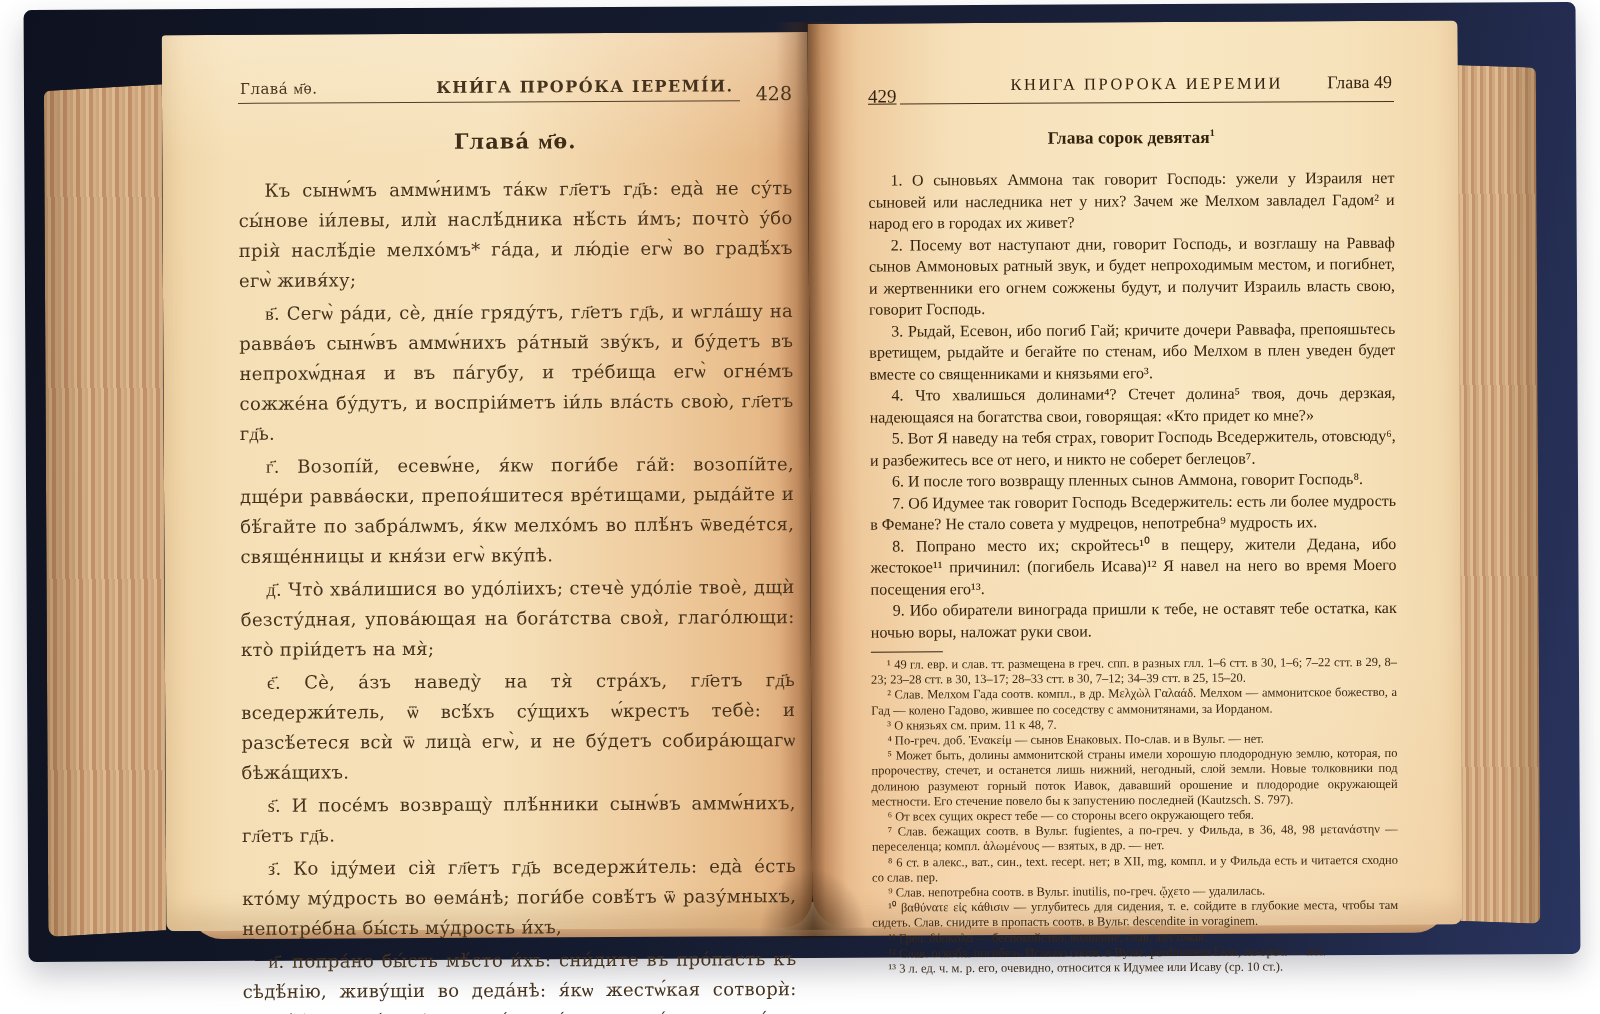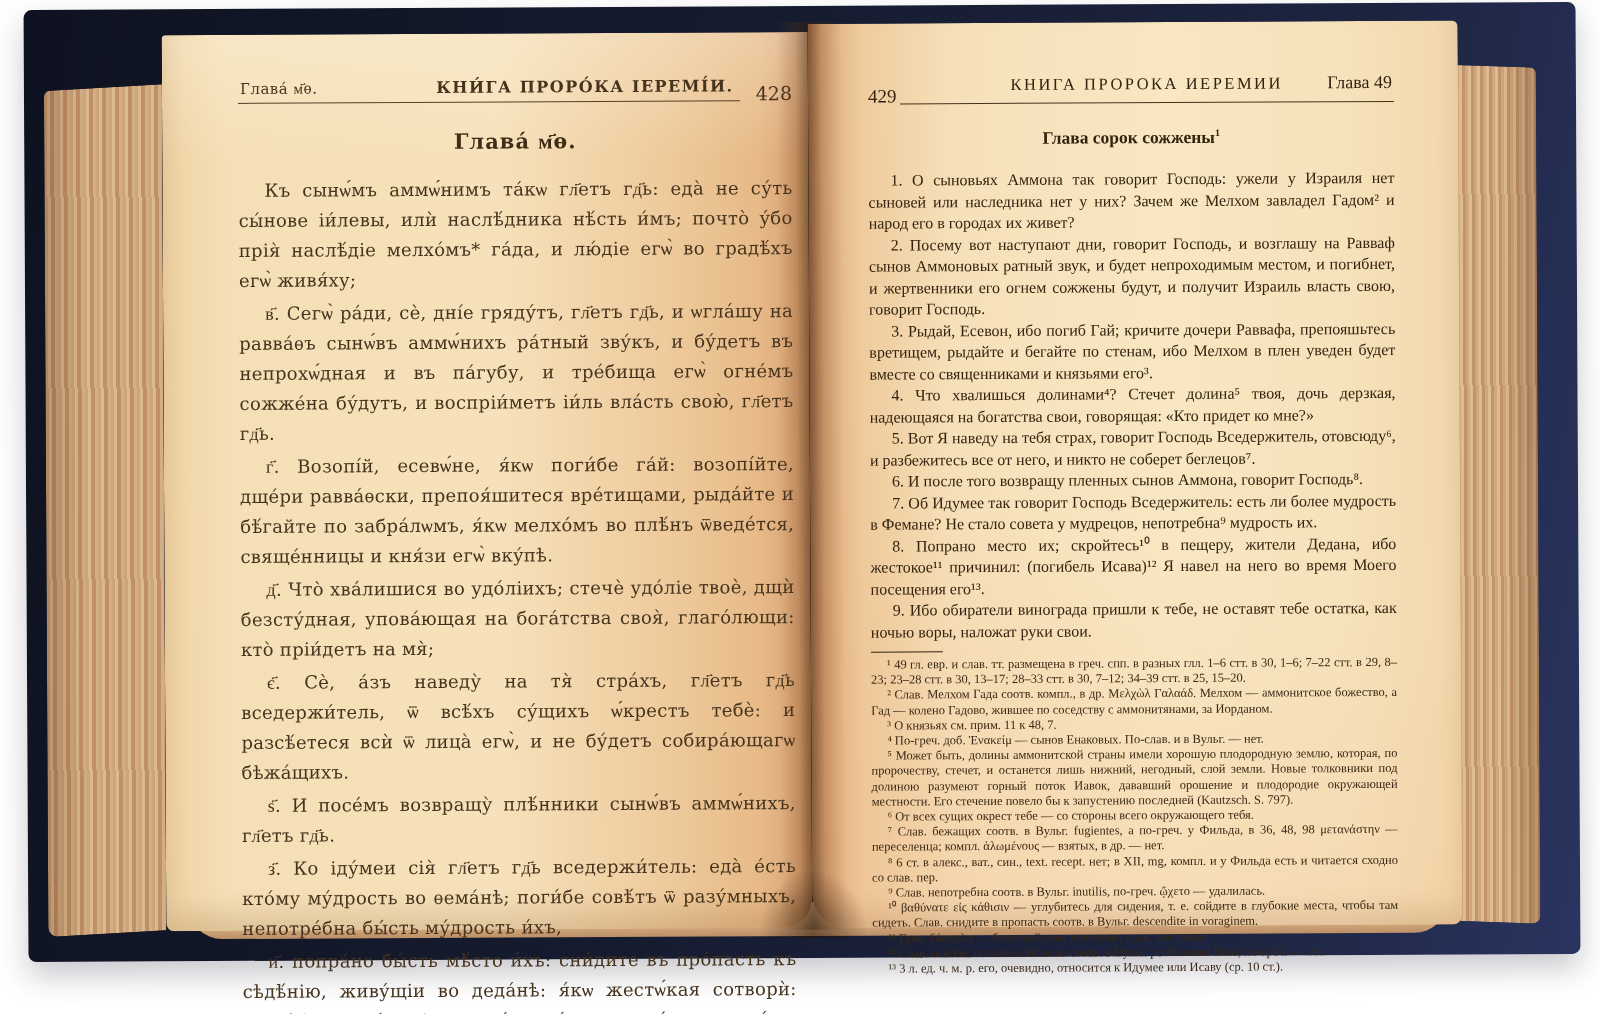--- a/index.html
+++ b/index.html
@@ -74,21 +74,21 @@
   }
   .head-row{display:flex;align-items:flex-end;}
   .lh-wrap{
     flex:1;display:flex;justify-content:space-between;align-items:flex-end;
     border-bottom:1.6px solid #54402a;padding:0 6px 5px 2px;
   }
   .lh-left{font-size:15px;letter-spacing:.5px;}
   .lh-center{font-size:16px;font-weight:bold;letter-spacing:1.5px;}
   .pnum{font-size:19px;}
   .pnum-l{margin-left:16px;transform:translateY(3px);}
-  .pnum-r{margin-right:3px;transform:translateY(3px);}
+  .pnum-r{margin-right:3px;transform:translateY(3px);text-decoration:underline;}
   .rh-wrap{
     flex:1;position:relative;
     border-bottom:1.4px solid #46331d;padding-bottom:8px;
   }
   .rh-center{display:block;text-align:center;font-size:16.5px;letter-spacing:2.5px;}
   .rh-right{position:absolute;right:2px;bottom:8px;font-size:18px;}
   .chapter-cs{
     text-align:center;font-size:21px;font-weight:bold;
     margin-top:26px;letter-spacing:1px;color:#3f2d17;
   }
@@ -138,21 +138,21 @@
   <div class="page page-right">
     <div class="content content-r">
       <div class="head-row">
         <span class="pnum pnum-r">429</span>
         <div class="rh-wrap">
           <span class="rh-center">КНИГА ПРОРОКА ИЕРЕМИИ</span>
           <span class="rh-right">Глава 49</span>
         </div>
       </div>
       <div class="chapter-ru">
-        <span>Глава сорок сожжены</span><sup>1</sup>
+        <span>Глава сорок девятая</span><sup>1</sup>
       </div>
       <div class="ru-text">
           <p class="ru-verse">1. О сыновьях Аммона так говорит Господь: ужели у Израиля нет сыновей или наследника нет у них? Зачем же Мелхом завладел Гадом² и народ его в городах их живет?</p>
           <p class="ru-verse">2. Посему вот наступают дни, говорит Господь, и возглашу на Равваф сынов Аммоновых ратный звук, и будет непроходимым местом, и погибнет, и жертвенники его огнем сожжены будут, и получит Израиль власть свою, говорит Господь.</p>
           <p class="ru-verse">3. Рыдай, Есевон, ибо погиб Гай; кричите дочери Раввафа, препояшьтесь вретищем, рыдайте и бегайте по стенам, ибо Мелхом в плен уведен будет вместе со священниками и князьями его³.</p>
           <p class="ru-verse">4. Что хвалишься долинами⁴? Стечет долина⁵ твоя, дочь дерзкая, надеющаяся на богатства свои, говорящая: «Кто придет ко мне?»</p>
           <p class="ru-verse">5. Вот Я наведу на тебя страх, говорит Господь Вседержитель, отовсюду⁶, и разбежитесь все от него, и никто не соберет беглецов⁷.</p>
           <p class="ru-verse">6. И после того возвращу пленных сынов Аммона, говорит Господь⁸.</p>
           <p class="ru-verse">7. Об Идумее так говорит Господь Вседержитель: есть ли более мудрость в Фемане? Не стало совета у мудрецов, непотребна⁹ мудрость их.</p>
           <p class="ru-verse">8. Попрано место их; скройтесь¹⁰ в пещеру, жители Дедана, ибо жестокое¹¹ причинил: (погибель Исава)¹² Я навел на него во время Моего посещения его¹³.</p>

